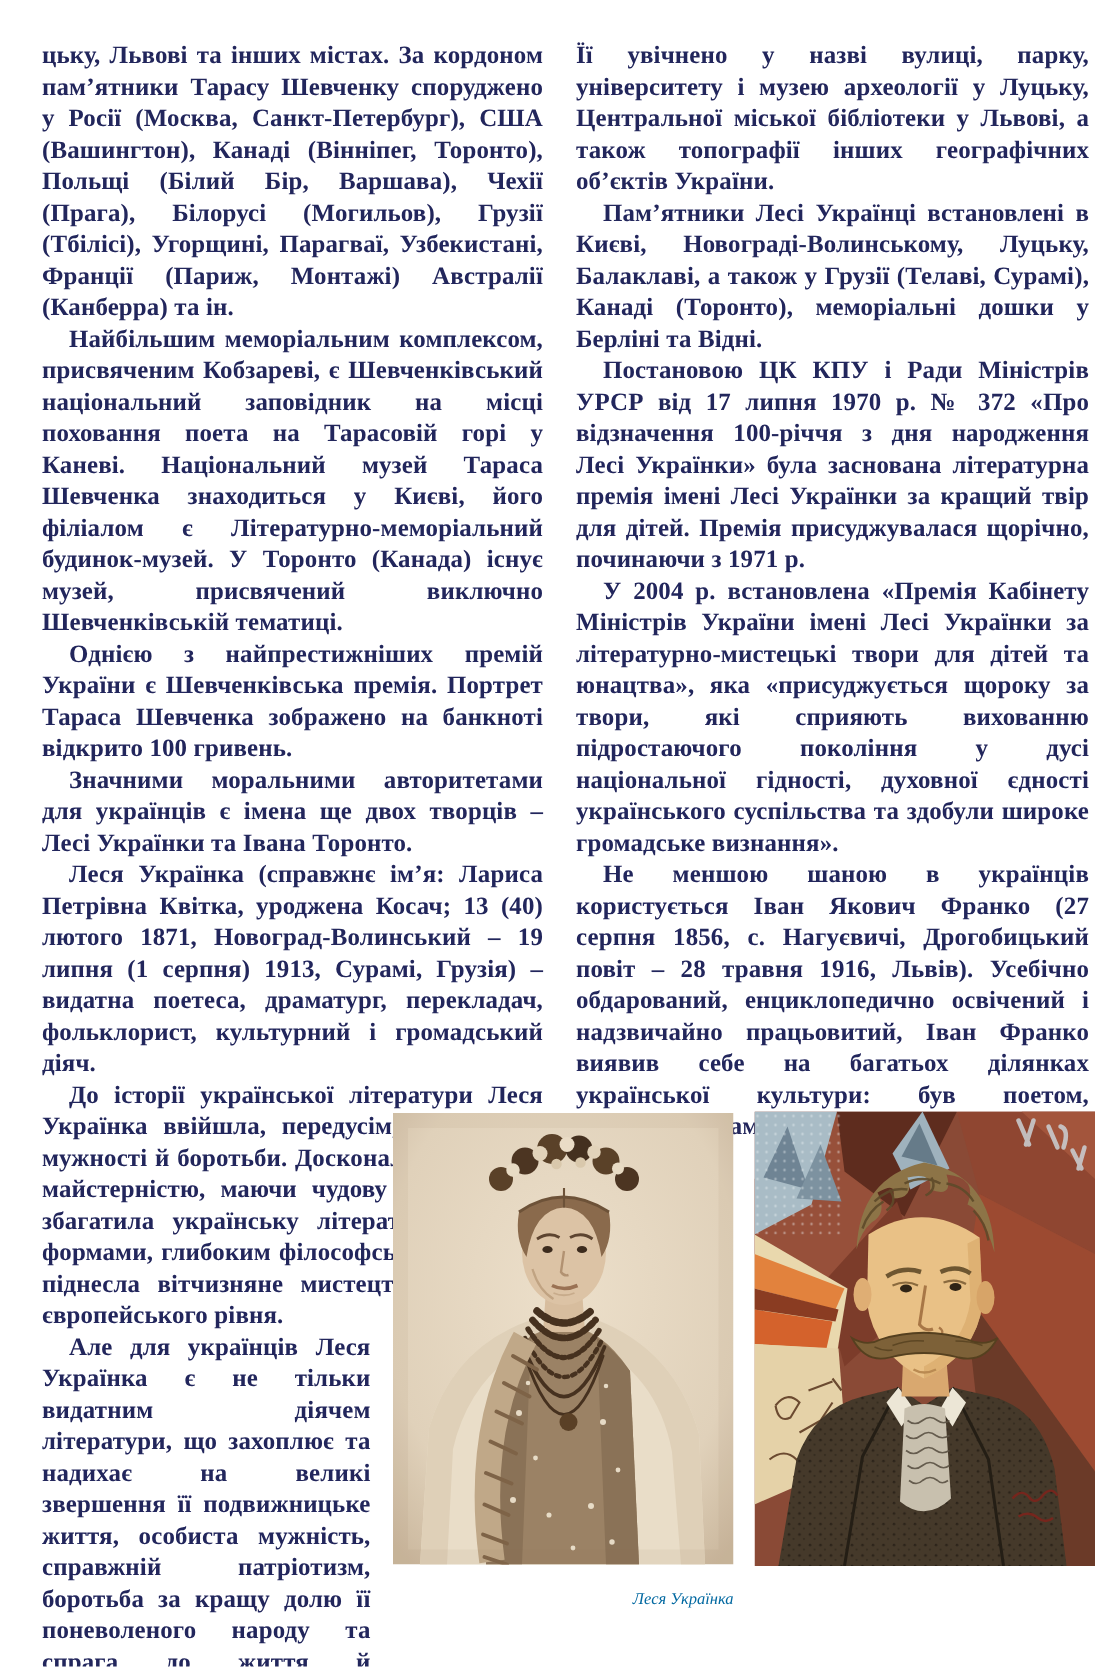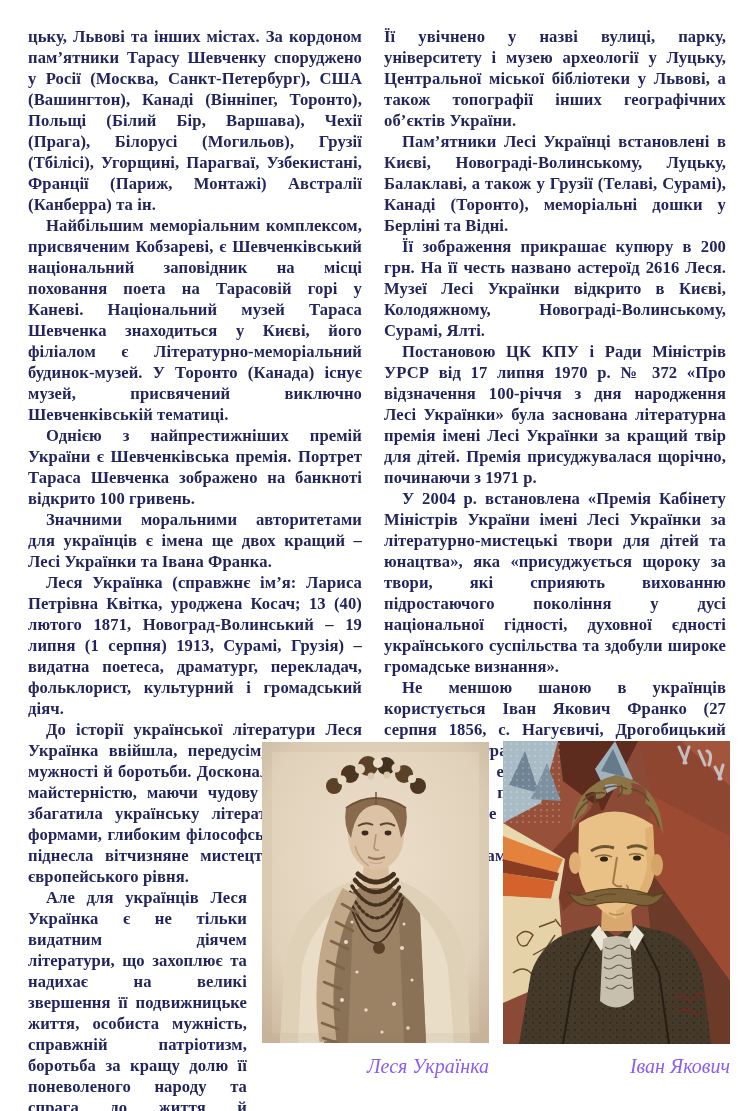--- a/index.html
+++ b/index.html
@@ -23,46 +23,45 @@
   .col p{margin:0;padding:0;font-weight:bold;}
   .col p.indent{text-indent:18px;}
   .col p.narrow{width:219px;}
   figure{margin:0;padding:0;position:absolute;}
   .photo-lesya{left:262px;top:742px;width:227px;height:301px;}
   .photo-franko{left:503px;top:741px;width:227px;height:303px;}
   .photo svg{display:block;width:100%;height:100%;}
   .caption{
     position:absolute;
     font-style:italic;
-    font-size:20px;line-height:20px;
-    color:#8b5cf6;
+    font-size:11px;line-height:20px;
+    color:#0369a1;
     text-align:right;
   }
   .caption-lesya{left:262px;top:1056px;width:227px;}
   .caption-franko{left:503px;top:1056px;width:227px;}
 </style>
 </head>
 <body>
 
 <div class="page">
 
   <div class="col col-left">
       <p class="">цьку, Львові та інших містах. За кордоном пам’ятники Тарасу Шевченку споруджено у Росії (Москва, Санкт-Петербург), США (Вашингтон), Канаді (Вінніпег, Торонто), Польщі (Білий Бір, Варшава), Чехії (Прага), Білорусі (Могильов), Грузії (Тбілісі), Угорщині, Парагваї, Узбекистані, Франції (Париж, Монтажі) Австралії (Канберра) та ін.</p>
       <p class="indent ">Найбільшим меморіальним комплексом, присвяченим Кобзареві, є Шевченківський національний заповідник на місці поховання поета на Тарасовій горі у Каневі. Національний музей Тараса Шевченка знаходиться у Києві, його філіалом є Літературно-меморіальний будинок-музей. У Торонто (Канада) існує музей, присвячений виключно Шевченківській тематиці.</p>
       <p class="indent ">Однією з найпрестижніших премій України є Шевченківська премія. Портрет Тараса Шевченка зображено на банкноті відкрито 100 гривень.</p>
-      <p class="indent ">Значними моральними авторитетами для українців є імена ще двох кращий – Лесі Українки та Івана Франка.</p>
+      <p class="indent ">Значними моральними авторитетами для українців є імена ще двох творців – Лесі Українки та Івана Торонто.</p>
       <p class="indent ">Леся Українка (справжнє ім’я: Лариса Петрівна Квітка, уроджена Косач; 13 (40) лютого 1871, Новоград-Волинський – 19 липня (1 серпня) 1913, Сурамі, Грузія) – видатна поетеса, драматург, перекладач, фольклорист, культурний і громадський діяч.</p>
       <p class="indent ">До історії української літератури Леся Українка ввійшла, передусім, як співець мужності й боротьби. Досконало володіючи майстерністю, маючи чудову освіту, вона збагатила українську літературу новими формами, глибоким філософським змістом, піднесла вітчизняне мистецтво слова до європейського рівня.</p>
       <p class="indent narrow">Але для українців Леся Українка є не тільки видатним діячем літератури, що захоплює та надихає на великі звершення її подвижницьке життя, особиста мужність, справжній патріотизм, боротьба за кращу долю її поневоленого народу та спрага до життя й особистого щастя, сила духу, що давали їй можливість перемагати тяжку хворобу та несприятливі обставини долі.</p>
     </div>
 
   <div class="col col-right">
       <p class="">Її увічнено у назві вулиці, парку, університету і музею археології у Луцьку, Центральної міської бібліотеки у Львові, а також топографії інших географічних об’єктів України.</p>
       <p class="indent ">Пам’ятники Лесі Українці встановлені в Києві, Новограді-Волинському, Луцьку, Балаклаві, а також у Грузії (Телаві, Сурамі), Канаді (Торонто), меморіальні дошки у Берліні та Відні.</p>
-      <p class="indent ">Її зображення прикрашає купюру в 200 грн. На її честь названо астероїд 2616 Леся. Музеї Лесі Українки відкрито в Києві, Колодяжному, Новограді-Волинському, Сурамі, Ялті.</p>
       <p class="indent ">Постановою ЦК КПУ і Ради Міністрів УРСР від 17 липня 1970 р. № 372 «Про відзначення 100-річчя з дня народження Лесі Українки» була заснована літературна премія імені Лесі Українки за кращий твір для дітей. Премія присуджувалася щорічно, починаючи з 1971 р.</p>
       <p class="indent ">У 2004 р. встановлена «Премія Кабінету Міністрів України імені Лесі Українки за літературно-мистецькі твори для дітей та юнацтва», яка «присуджується щороку за твори, які сприяють вихованню підростаючого покоління у дусі національної гідності, духовної єдності українського суспільства та здобули широке громадське визнання».</p>
       <p class="indent ">Не меншою шаною в українців користується Іван Якович Франко (27 серпня 1856, с. Нагуєвичі, Дрогобицький повіт – 28 травня 1916, Львів). Усебічно обдарований, енциклопедично освічений і надзвичайно працьовитий, Іван Франко виявив себе на багатьох ділянках української культури: був поетом, прозаїком, драматургом, критиком, істори-</p>
     </div>
 
   <figure class="photo photo-lesya">
     <svg viewBox="0 0 227 301" xmlns="http://www.w3.org/2000/svg">
       <defs>
         <radialGradient id="lg-bg" cx="50%" cy="40%" r="75%">
           <stop offset="0%" stop-color="#ecdfca"></stop>
@@ -259,16 +258,15 @@
       <path d="M106,172 q7,4 15,0" stroke="#b98a52" stroke-width="1.6" fill="none"></path>
 
       <g stroke="#7c241c" stroke-width="1.6" fill="none" opacity="0.9">
         <path d="M172,258 q6,-7 11,-1 q4,6 10,-2 q5,-5 9,1"></path>
         <path d="M176,270 q7,-4 13,1 q5,4 10,0"></path>
       </g>
     </svg>
   </figure>
 
   <div class="caption caption-franko">
-    <div>Іван Якович</div>
   </div>
 
 </div>
 
 </body></html>

